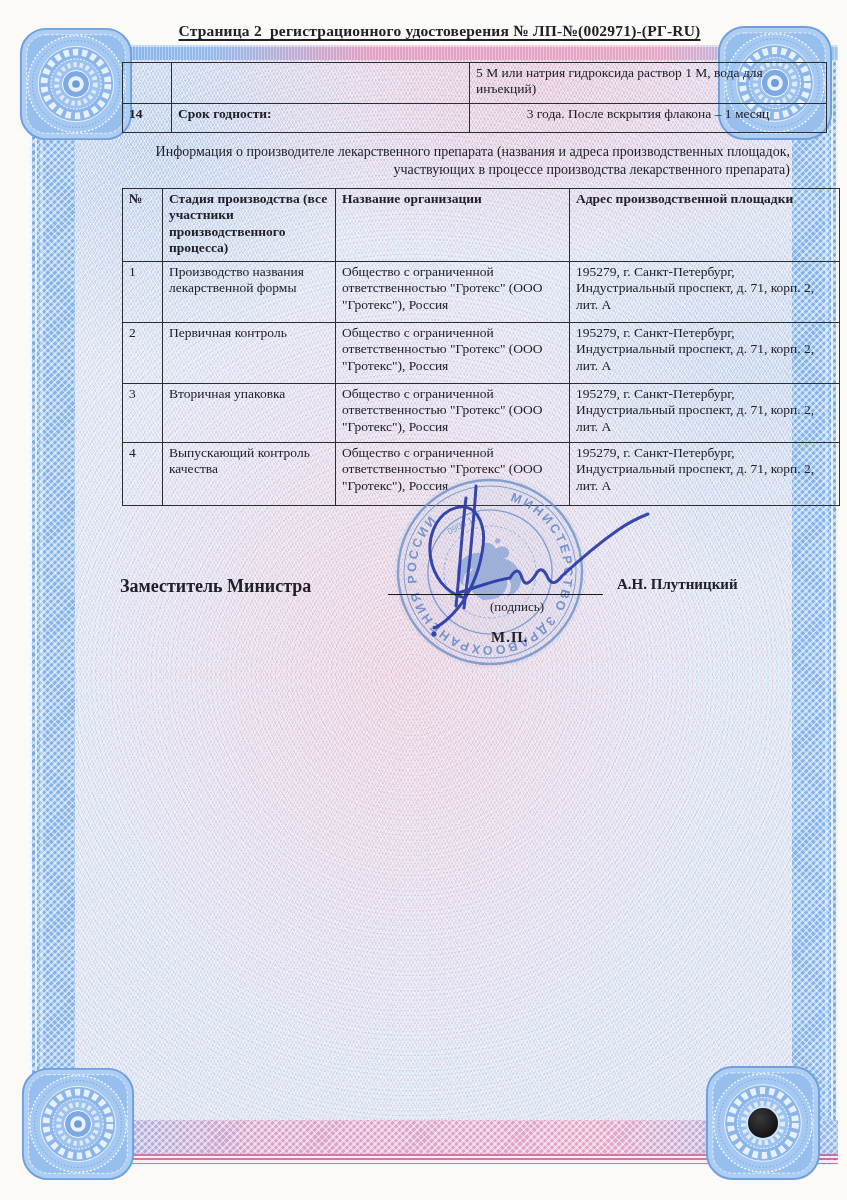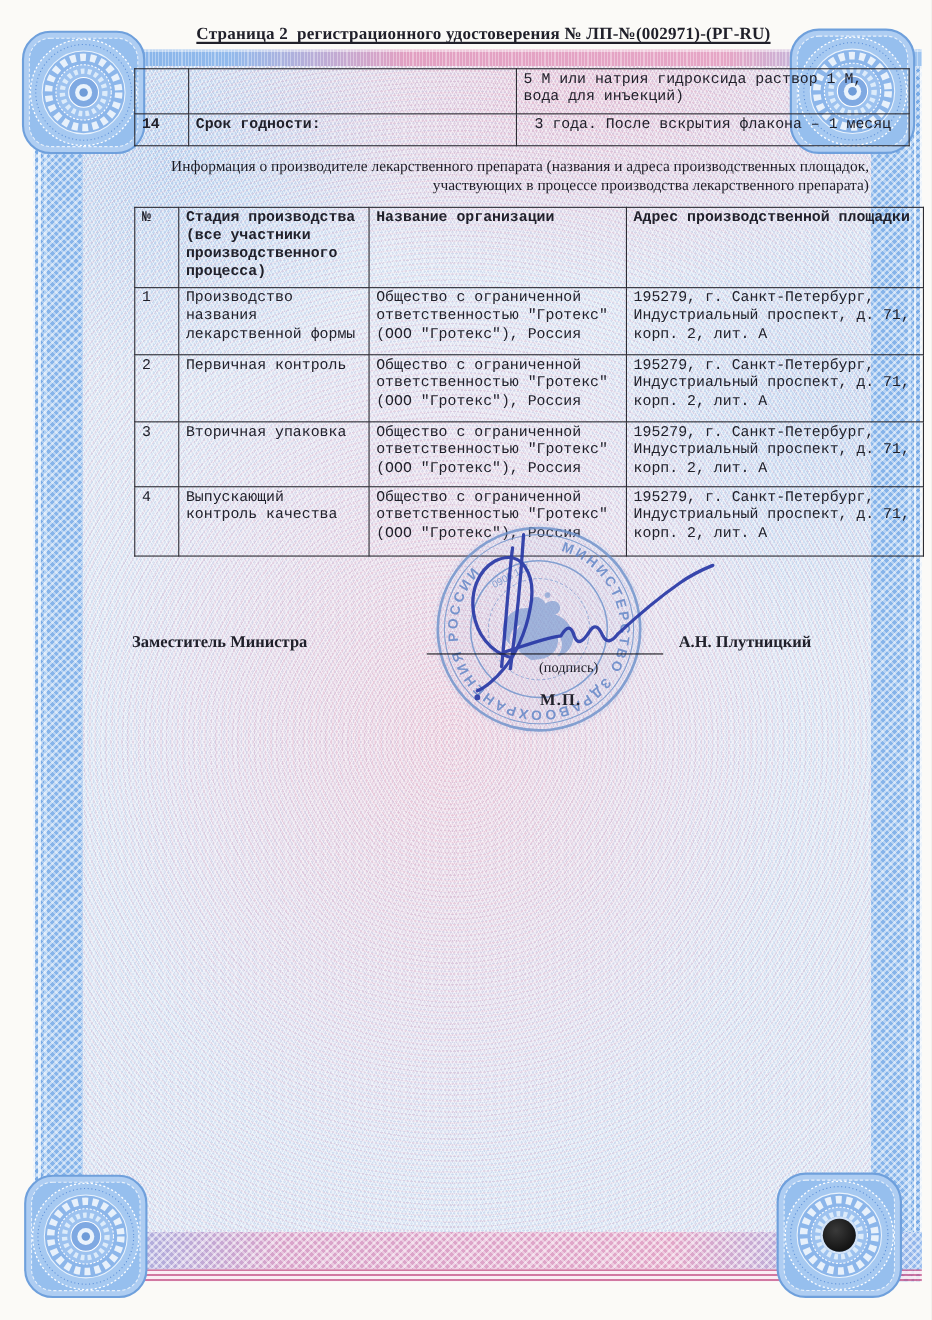--- a/index.html
+++ b/index.html
@@ -64,21 +64,21 @@
     background:radial-gradient(circle at 40% 35%, #3a3a3a, #141414 70%);
     box-shadow:0 0 0 2px rgba(255,255,255,.55);
   }
   
   .header-line{
     position:absolute;left:76px;top:22px;width:727px;
     text-align:center;font-size:15.5px;font-weight:bold;letter-spacing:.2px;
     text-decoration:underline;text-underline-offset:3px;text-decoration-thickness:1.5px;
     white-space:pre-wrap;
   }
-  table{border-collapse:collapse;table-layout:fixed;font-family:Liberation Mono, monospace;}
+  table{border-collapse:collapse;table-layout:fixed;}
   td,th{
     border:1.6px solid #2c2c33;vertical-align:top;
     padding:2px 6px;font-size:13.5px;line-height:1.22;text-align:left;
     overflow:hidden;
   }
   .top-table{position:absolute;left:122px;top:62px;width:665px;}
   .top-table .c-num{width:36px;}
   .top-table .c-label{width:285px;}
   .top-table .c-value{width:344px;}
   .top-table .r1 td{height:36px;}
@@ -94,21 +94,21 @@
   .main-table .c2{width:160px;}
   .main-table .c3{width:221px;}
   .main-table .c4{width:257px;}
   .main-table th{font-weight:bold;font-size:13.5px;}
   .main-table .hrow th{height:68px;}
   .main-table .row1 td{height:56px;}
   .main-table .row2 td{height:56px;}
   .main-table .row3 td{height:54px;}
   .main-table .row4 td{height:58px;}
   
-  .official-title{position:absolute;left:120px;top:576px;font-size:15px;font-weight:bold;}
+  .official-title{position:absolute;left:120px;top:576px;font-size:18px;font-weight:bold;}
   .official-name{position:absolute;left:617px;top:576px;font-size:15px;font-weight:bold;}
   .sig-line{position:absolute;left:388px;top:594px;width:215px;border-top:1.8px solid #17171c;}
   .sig-caption{position:absolute;left:452px;top:599px;width:130px;text-align:center;font-size:13px;}
   .stamp-mark{position:absolute;left:491px;top:629px;font-size:15px;font-weight:bold;letter-spacing:1px;}
   .stamp-svg{position:absolute;left:386px;top:468px;opacity:.82;transform:rotate(14deg);}
   .ink-svg{position:absolute;left:370px;top:468px;}
 </style>
 </head>
 <body>
 

